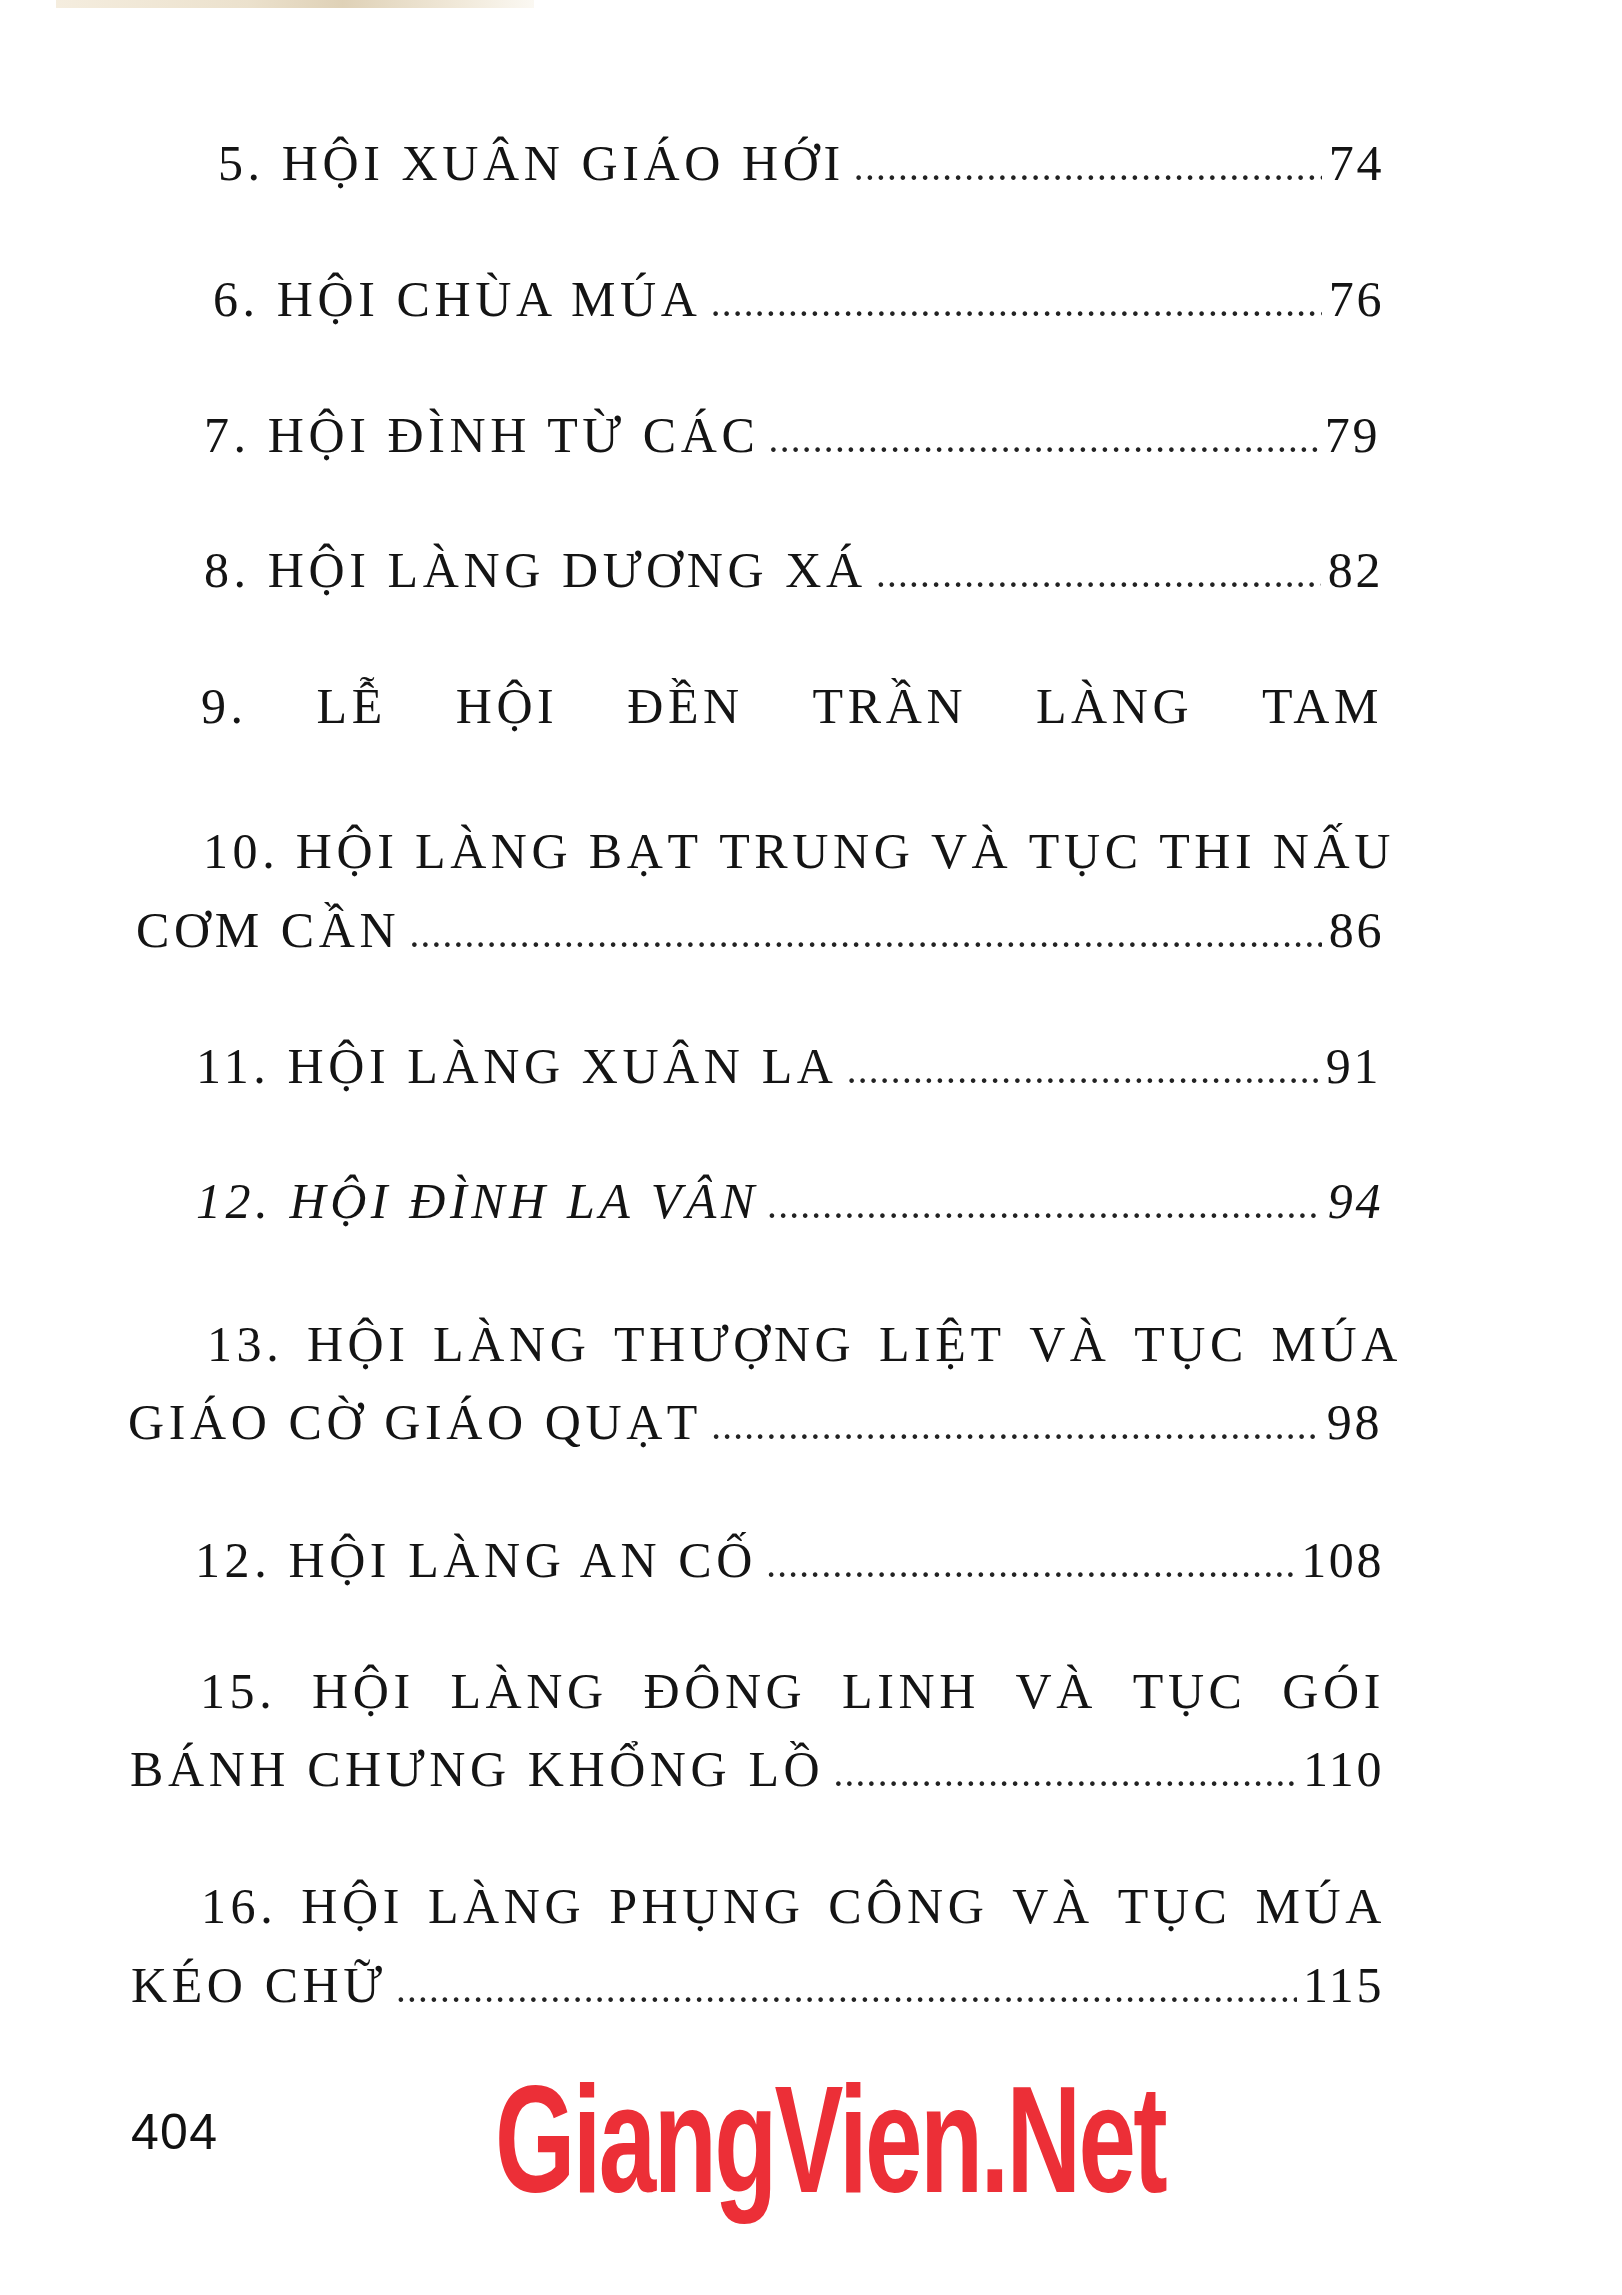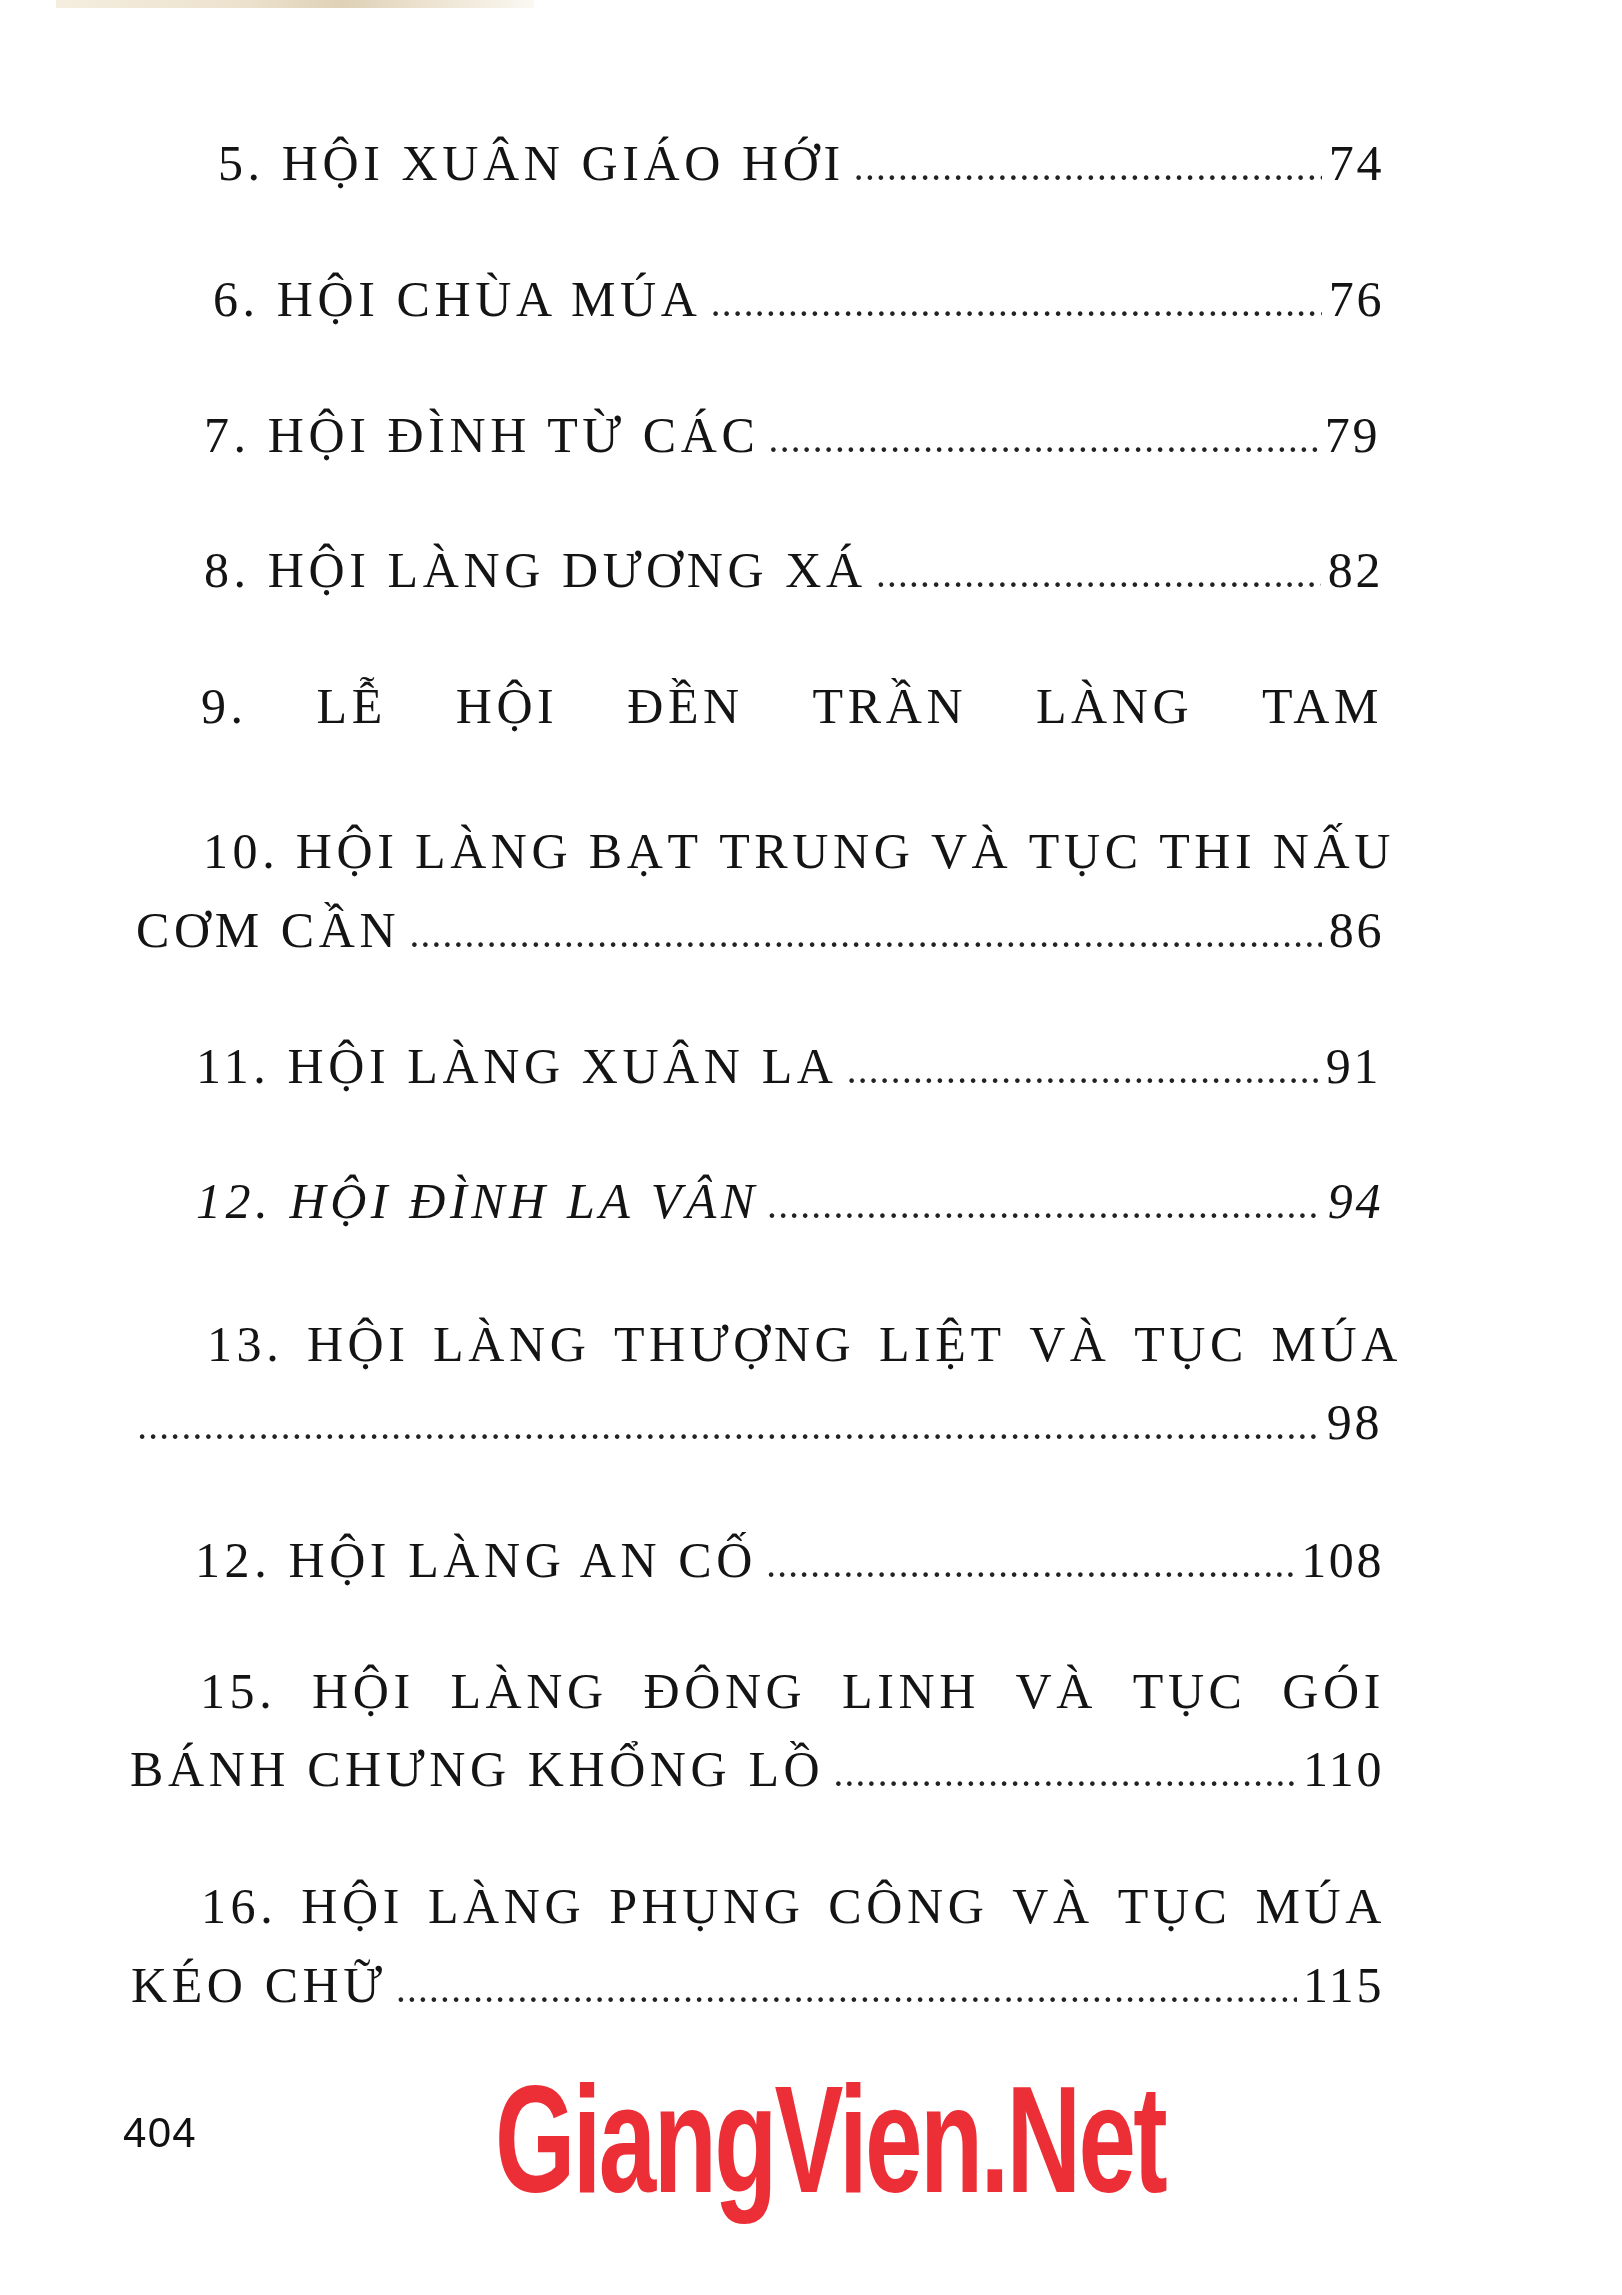--- a/index.html
+++ b/index.html
@@ -61,24 +61,24 @@
     .line.justify {
       justify-content: space-between;
     }
     .line.justify .text {
       display: flex;
       justify-content: space-between;
       width: 100%;
     }
     .page-number {
       position: absolute;
-      left: 123px;
+      left: 131px;
       top: 2103px;
       font-family: "Liberation Sans", "DejaVu Sans", sans-serif;
-      font-size: 42px;
+      font-size: 50px;
       letter-spacing: 1.3px;
       color: #111;
       line-height: 59px;
     }
     .watermark {
       position: absolute;
       left: 495px;
       top: 2061px;
       width: 628px;
       font-family: "Liberation Sans", "DejaVu Sans", sans-serif;
@@ -172,20 +172,21 @@
         <span>HỘI</span>
         <span>LÀNG</span>
         <span>THƯỢNG</span>
         <span>LIỆT</span>
         <span>VÀ</span>
         <span>TỤC</span>
         <span>MÚA</span>
       </span>
   </div>
   <div class="line" style="left:128px; top:1393px; width:1254px;">
+    <span class="text">GIÁO CỜ GIÁO QUẠT</span>
     <span class="leader"></span>
     <span class="page">98</span>
   </div>
 
   <div class="line" style="left:195px; top:1531px; width:1189px;">
     <span class="text"><span>12.</span> <span>HỘI LÀNG AN CỐ</span></span>
     <span class="leader"></span>
     <span class="page">108</span>
   </div>
 

